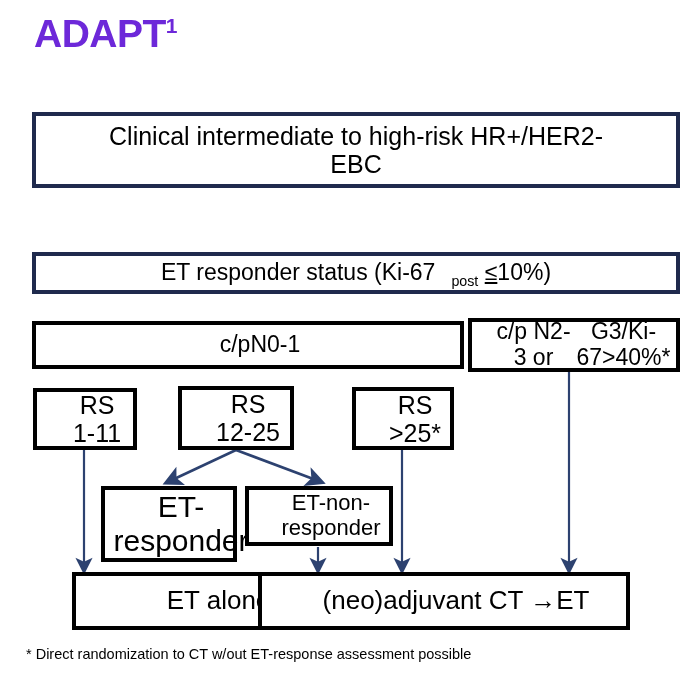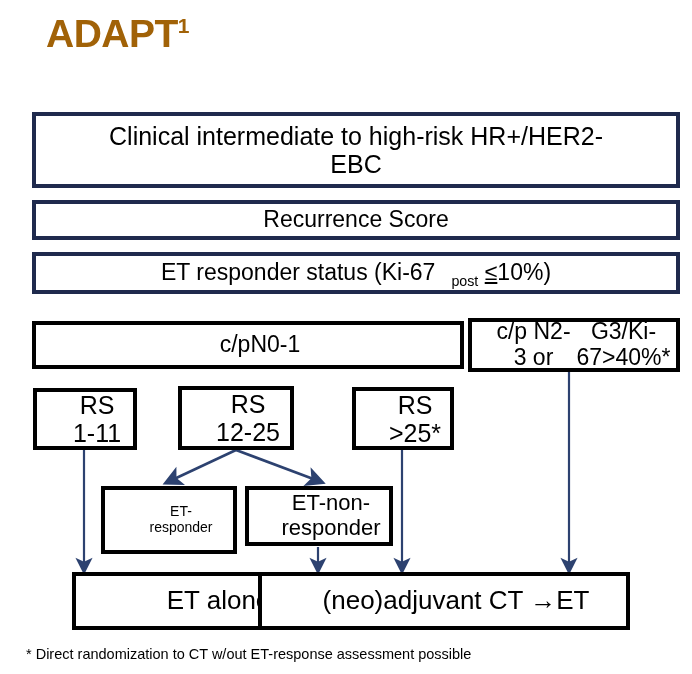--- a/index.html
+++ b/index.html
@@ -19,25 +19,25 @@
   #canvas {
     position: absolute;
     left: 0; top: 0;
     width: 692px;
     height: 674px;
   }
 
   
   .title {
     position: absolute;
-    left: 46px;
+    left: 34px;
     top: 14px;
     font-size: 39px;
     font-weight: bold;
-    color: #a16207;
+    color: #6d28d9;
     letter-spacing: -0.5px;
     line-height: 1;
     white-space: nowrap;
   }
   .title .sup {
     font-size: 21px;
     vertical-align: super;
     line-height: 0;
     font-weight: bold;
   }
@@ -96,22 +96,22 @@
     left: 178px; top: 386px; width: 116px; height: 64px;
     font-size: 25px;
     flex-direction: column;
   }
   #box-rs-gt-25 {
     left: 352px; top: 387px; width: 102px; height: 63px;
     font-size: 25px;
     flex-direction: column;
   }
   #box-et-responder {
-    left: 101px; top: 486px; width: 136px; height: 68px;
-    font-size: 14px;
+    left: 101px; top: 486px; width: 136px; height: 76px;
+    font-size: 30px;
     flex-direction: column;
   }
   #box-et-non-responder {
     left: 245px; top: 486px; width: 148px; height: 60px;
     font-size: 22px;
     flex-direction: column;
     text-align: right;
   }
   #box-et-alone {
     left: 26px; top: 572px; width: 269px; height: 58px;
@@ -166,23 +166,20 @@
 
     <line x1="402" y1="450" x2="402" y2="566" stroke="#2d4270" stroke-width="2.2" marker-end="url(#ah)"></line>
 
     <line x1="569" y1="372" x2="569" y2="566" stroke="#2d4270" stroke-width="2.2" marker-end="url(#ah)"></line>
   </svg>
 
   <div class="box box-navy" id="box-eligibility">
     <span><span>Clinical intermediate to high-risk HR+/HER2-</span><br><span>EBC</span></span>
   </div>
 
-  <div class="box box-navy" id="box-recurrence-score">
-    <span>Recurrence Score</span>
-  </div>
 
   <div class="box box-navy" id="box-et-responder-status">
     <span><span>ET responder status (Ki-67</span><span class="sub">post</span> <span class="ul">≤</span><span>10%)</span></span>
   </div>
 
   <div class="box box-black" id="box-cpn01">
     <span>c/pN0-1</span>
   </div>
 
   <div class="box box-black" id="box-cpn23">

